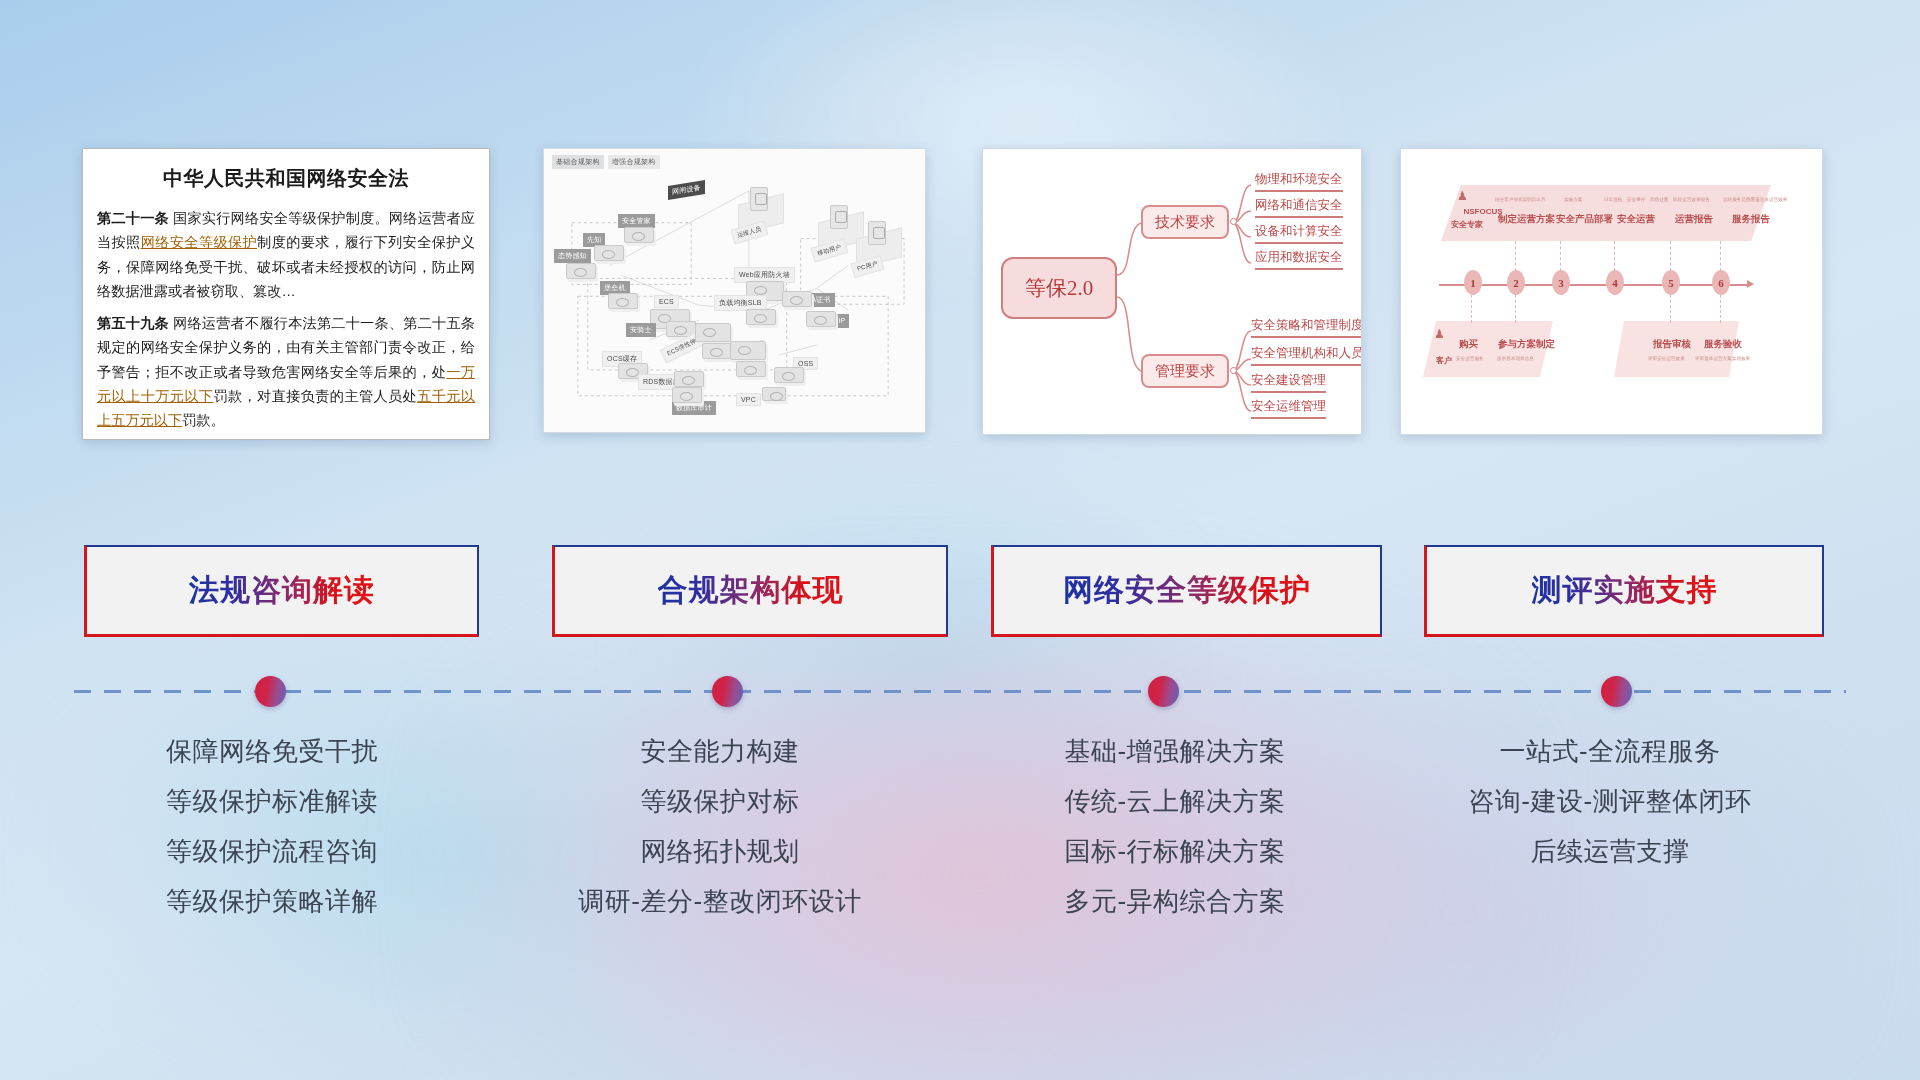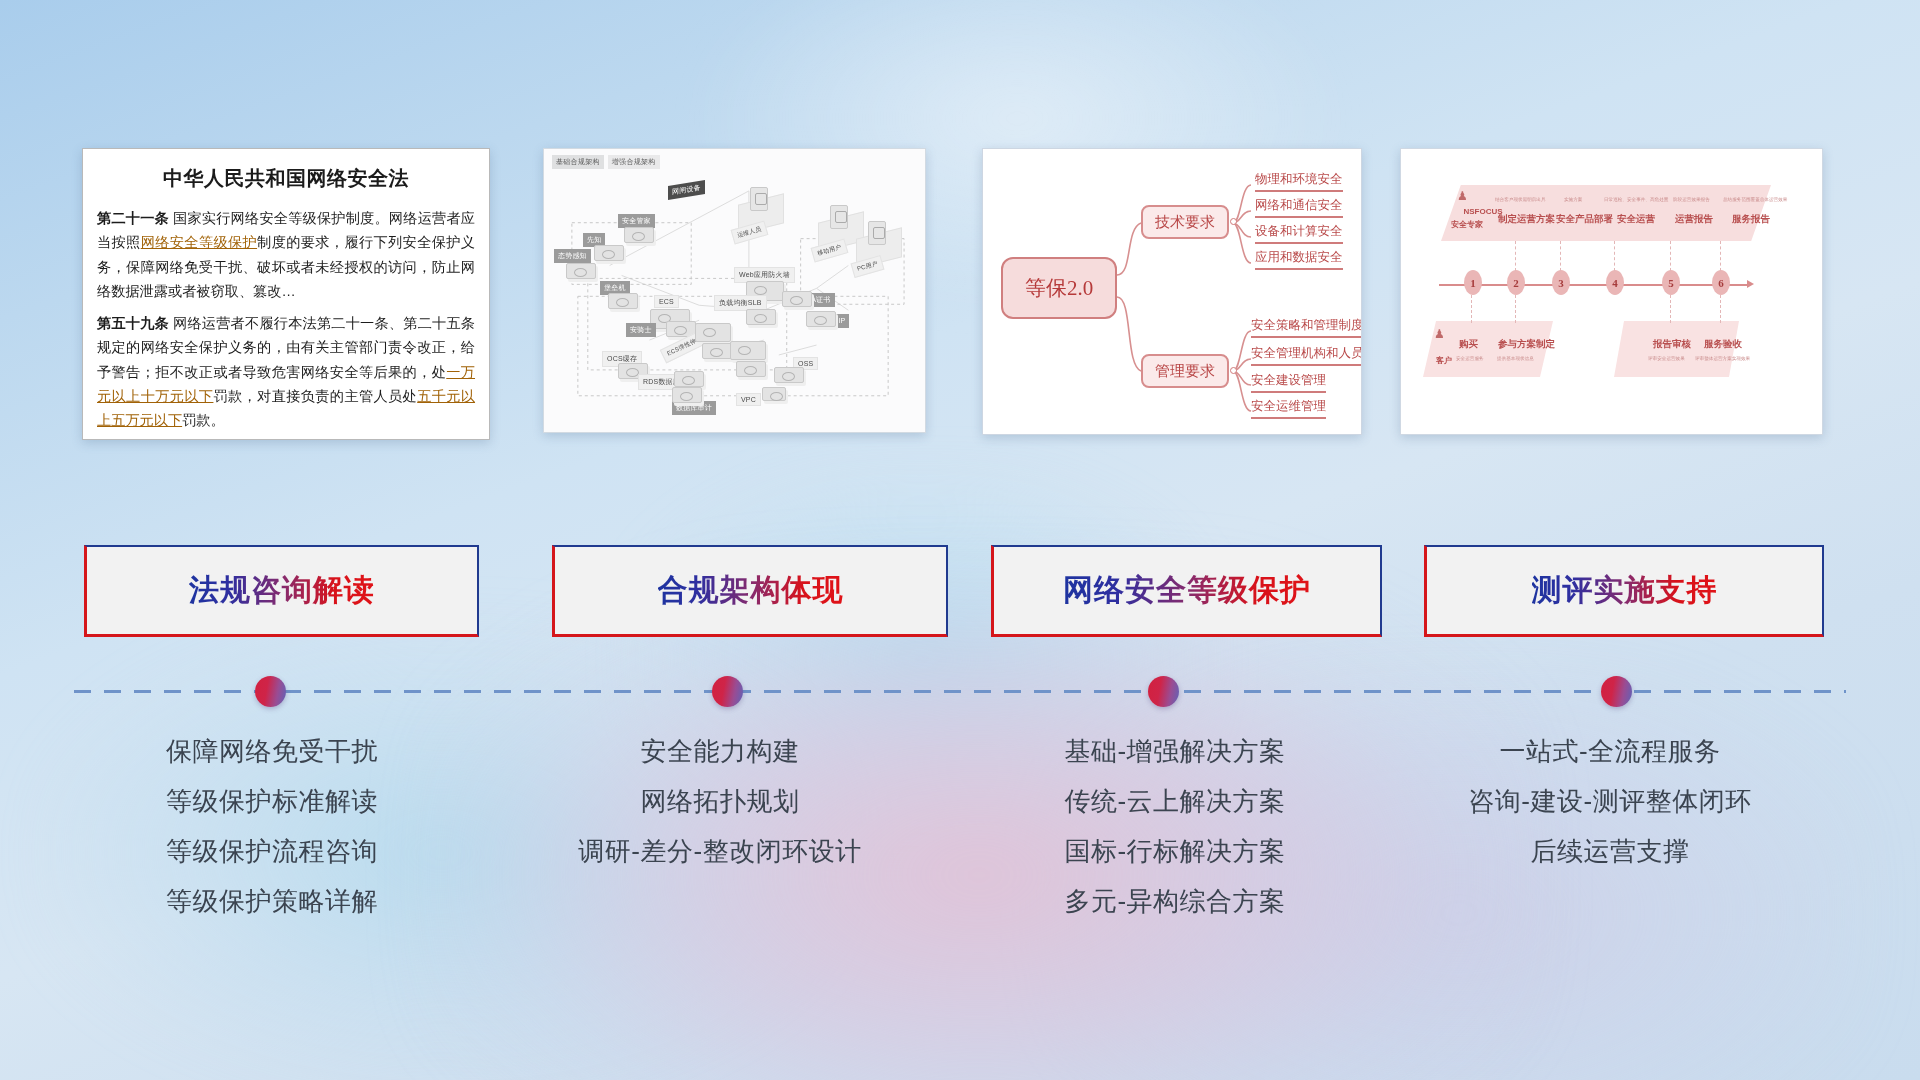--- a/index.html
+++ b/index.html
@@ -460,20 +460,21 @@
 
   <div class="lists">
     <div class="list-col list-col-1">
       <div class="list-item">保障网络免受干扰</div>
       <div class="list-item">等级保护标准解读</div>
       <div class="list-item">等级保护流程咨询</div>
       <div class="list-item">等级保护策略详解</div>
     </div>
     <div class="list-col list-col-2">
       <div class="list-item">安全能力构建</div>
+      <div class="list-item">等级保护对标</div>
       <div class="list-item">网络拓扑规划</div>
       <div class="list-item">调研-差分-整改闭环设计</div>
     </div>
     <div class="list-col list-col-3">
       <div class="list-item">基础-增强解决方案</div>
       <div class="list-item">传统-云上解决方案</div>
       <div class="list-item">国标-行标解决方案</div>
       <div class="list-item">多元-异构综合方案</div>
     </div>
     <div class="list-col list-col-4">

